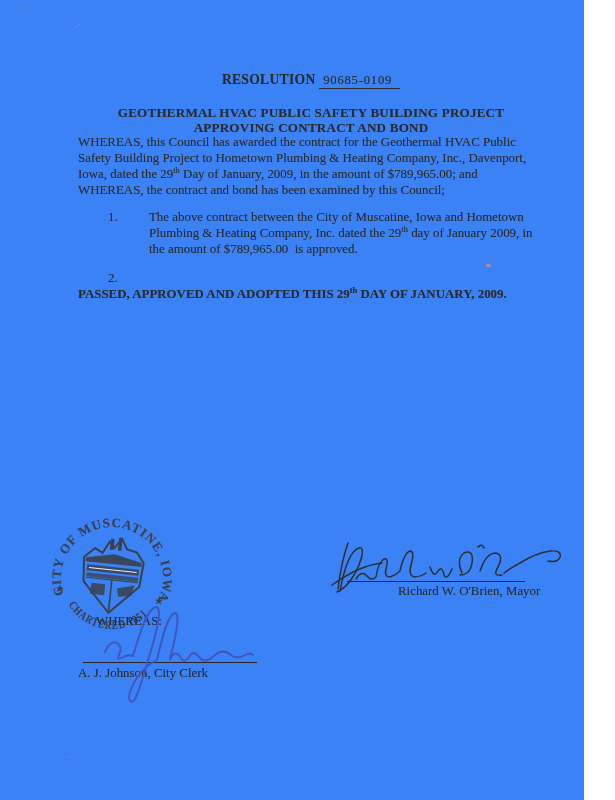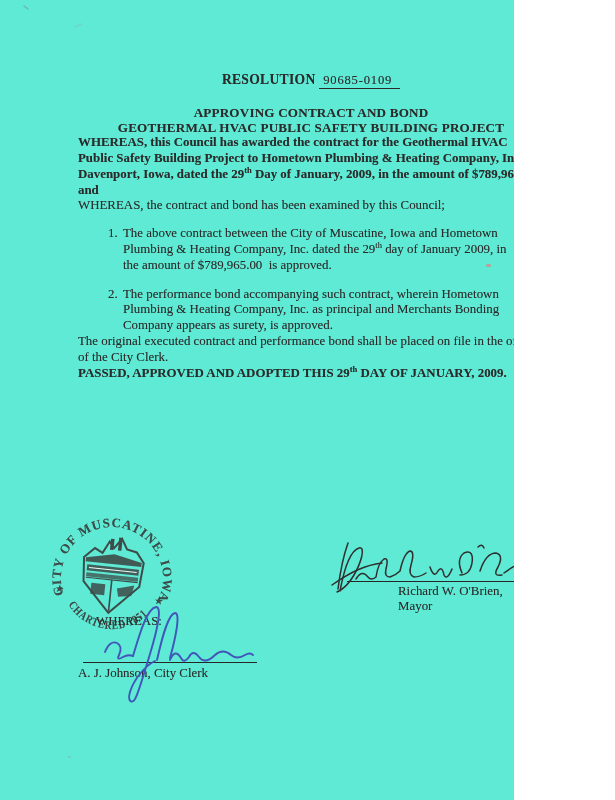--- a/index.html
+++ b/index.html
@@ -1,45 +1,45 @@
 <!DOCTYPE html>
 <html><head>
 <meta charset="utf-8">
 <style>
   html,body { margin:0; padding:0; }
   body { background:#ffffff; }
   .page {
     position:relative;
-    width:514px; height:800px;
-    background:#5eead4;
+    width:584px; height:800px;
+    background:#3b82f6;
     font-family:"Liberation Serif", serif;
     color:#2b2b2b;
     overflow:hidden;
   }
   .page * { text-shadow: 0 0 0.4px rgba(43,43,43,0.35); }
 
   .content {
     position:absolute; left:78px; top:0; width:466px;
     font-size:12.9px; line-height:15.8px;
   }
   .heading { margin-top:72px; text-align:center; font-size:13.6px; font-weight:700; letter-spacing:0.3px; }
   .res-number {
     font-weight:400; font-size:12.6px; letter-spacing:0.8px;
     border-bottom:1.2px solid #2b2b2b; padding:0 8px 1px 4px;
   }
   .title { margin-top:16px; text-align:center; font-weight:700; font-size:13.1px; line-height:15.2px; letter-spacing:0.2px; }
   .content p { margin:0; }
-  .p-whereas1 { margin-top:29px;font-weight:bold; }
+  .p-whereas1 { margin-top:29px; }
   .p-whereas2 { margin-top:15px; }
   .p-whereas3 { margin-top:13px; }
   .p-resolved { margin-top:13px; }
   .items { margin-top:12px; }
   .item { display:flex; padding-left:30px; }
   .item-num { width:15px; flex:none; }
-  .item-body { width:393px; }
+  .item-body { width:393px;margin-left:26px; }
   .item-2 { margin-top:13px; }
   .p-closing { margin-top:8px; }
   .p-passed { margin-top:11px;font-weight:bold; }
   sup.ord { font-size:8.5px; line-height:0; vertical-align:super; }
 
   
   .seal-svg { position:absolute; left:48px; top:514px; width:128px; height:128px; opacity:0.9; }
   .attest { position:absolute; left:96px; top:614px; font-size:12.9px; z-index:3; }
   .mayor-line { position:absolute; left:347px; top:581px; width:178px; border-top:1.4px solid #262626; }
   .mayor-label { position:absolute; left:398px; top:584px; font-size:12.9px; }
@@ -60,42 +60,40 @@
 <div class="page">
 
   <div class="content">
 
     <div class="heading">
       <span>RESOLUTION</span>
       <span class="res-number">90685-0109</span>
     </div>
 
     <div class="title">
+      <div>GEOTHERMAL HVAC PUBLIC SAFETY BUILDING PROJECT</div>
       <div>APPROVING CONTRACT AND BOND</div>
-      <div>GEOTHERMAL HVAC PUBLIC SAFETY BUILDING PROJECT</div>
     </div>
 
     <p class="p-whereas1"><span>WHEREAS, this Council has awarded the contract for the Geothermal HVAC Public Safety Building Project to Hometown Plumbing &amp; Heating Company, Inc., Davenport, Iowa, dated the 29</span><sup class="ord">th</sup><span> Day of January, 2009, in the amount of $789,965.00; and</span></p>
 
 
     <p class="p-whereas3">WHEREAS, the contract and bond has been examined by this Council;</p>
 
 
     <div class="items">
       <div class="item item-1">
         <span class="item-num">1.</span>
         <span class="item-body"><span>The above contract between the City of Muscatine, Iowa and Hometown Plumbing &amp; Heating Company, Inc. dated the 29</span><sup class="ord">th</sup><span> day of January 2009, in the amount of $789,965.00&nbsp; is approved.</span></span>
       </div>
       <div class="item item-2">
         <span class="item-num">2.</span>
-        <span class="item-body"><span>The performance bond accompanying such contract, wherein Hometown Plumbing &amp; Heating Company, Inc. as principal and Merchants Bonding Company appears as surety, is approved.</span><sup class="ord"></sup><span></span></span>
       </div>
     </div>
 
-    <p class="p-closing">The original executed contract and performance bond shall be placed on file in the office of the City Clerk.</p>
 
     <p class="p-passed"><span>PASSED, APPROVED AND ADOPTED THIS 29</span><sup class="ord">th</sup><span> DAY OF JANUARY, 2009.</span></p>
   </div>
 
   <svg class="seal-svg" viewBox="0 0 128 128" xmlns="http://www.w3.org/2000/svg">
     <g transform="rotate(6 64 64)" fill="#3a3a3a" stroke="none" font-family="'Liberation Serif', serif" font-weight="bold">
       <defs>
         <path id="arcTop" d="M 17.8,85.6 A 51,51 0 1 1 110.2,85.6" fill="none"></path>
         <path id="arcBottom" d="M 22.2,93.3 A 51,51 0 0 0 105.8,93.3" fill="none"></path>
       </defs>

